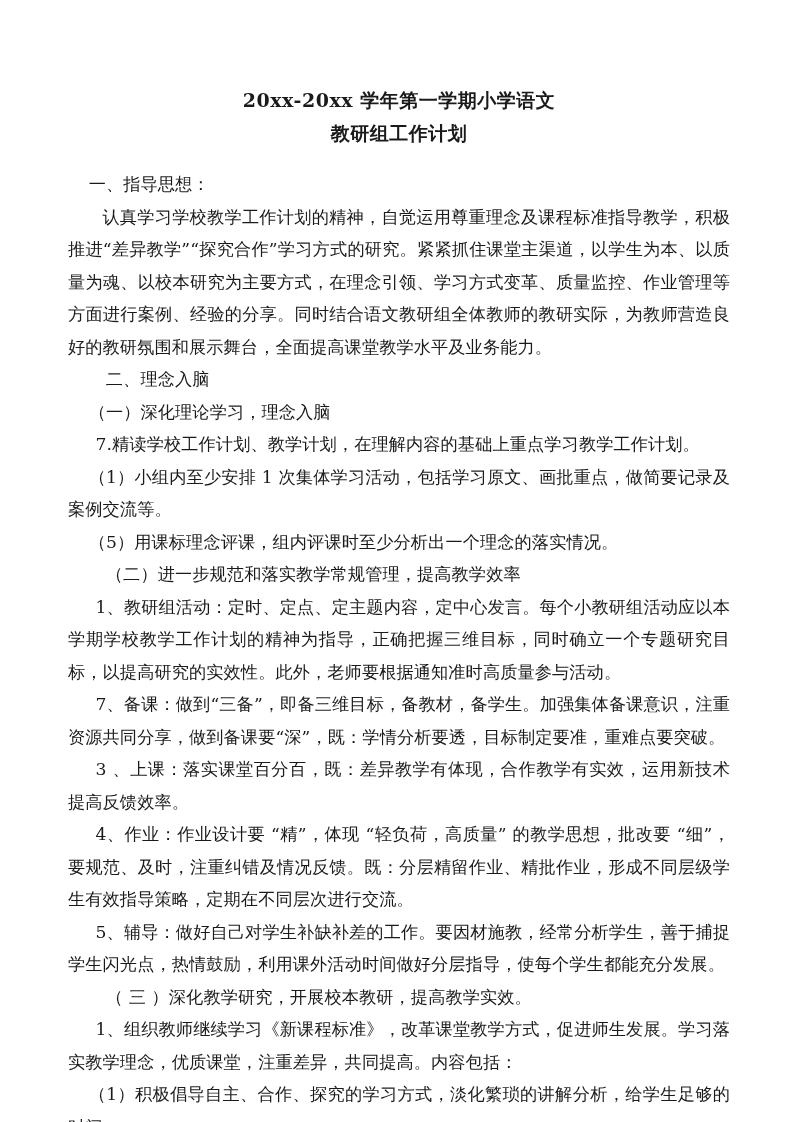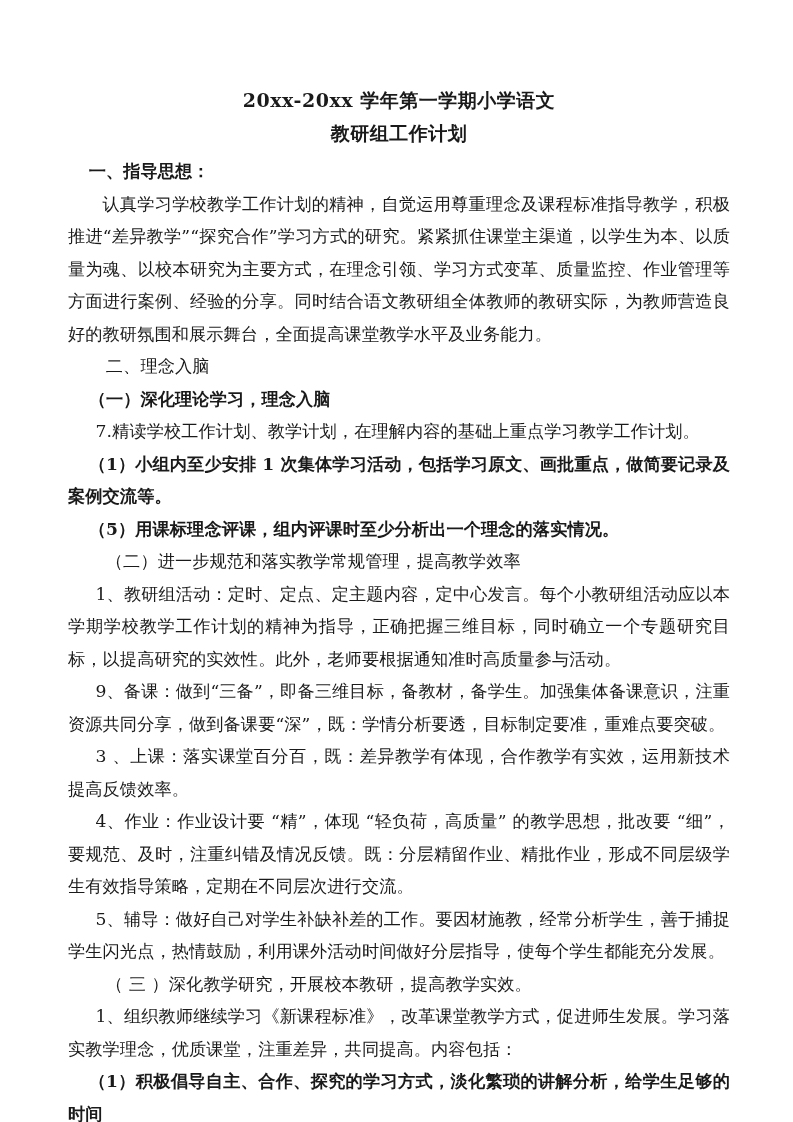--- a/index.html
+++ b/index.html
@@ -28,34 +28,33 @@
   .doc-title {
     text-align: center;
     font-weight: bold;
     font-size: 19px;
     line-height: 32.5px;
     letter-spacing: 0.5px;
     margin: 0;
     white-space: nowrap;
   }
   .doc-title.line2 {
-    margin-bottom: 6px;
+    margin-bottom: 19px;
   }
   p.para {
     margin: 0;
     font-size: 17.2px;
     line-height: 32.5px;
     text-align: justify;
     text-justify: inter-ideograph;
     text-indent: 2em;
     letter-spacing: 0.1px;
   }
   p.para.indent1 {
     text-indent: 1.2em;
-    font-weight: bold;
   }
   p.para.indent-half {
     text-indent: 1.6em;
   }
   p.para.indent-wide {
     text-indent: 2.2em;
   }
 </style>
 </head>
 <body>
@@ -67,21 +66,21 @@
     <div id="paragraph-container">
         <p class="para indent1">一、指导思想：</p>
         <p class="para">认真学习学校教学工作计划的精神，自觉运用尊重理念及课程标准指导教学，积极推进“差异教学”“探究合作”学习方式的研究。紧紧抓住课堂主渠道，以学生为本、以质量为魂、以校本研究为主要方式，在理念引领、学习方式变革、质量监控、作业管理等方面进行案例、经验的分享。同时结合语文教研组全体教师的教研实际，为教师营造良好的教研氛围和展示舞台，全面提高课堂教学水平及业务能力。</p>
         <p class="para indent-wide">二、理念入脑</p>
         <p class="para indent1">（一）深化理论学习，理念入脑</p>
         <p class="para indent-half">7.精读学校工作计划、教学计划，在理解内容的基础上重点学习教学工作计划。</p>
         <p class="para indent1">（1）小组内至少安排 1 次集体学习活动，包括学习原文、画批重点，做简要记录及案例交流等。</p>
         <p class="para indent1">（5）用课标理念评课，组内评课时至少分析出一个理念的落实情况。</p>
         <p class="para indent-wide">（二）进一步规范和落实教学常规管理，提高教学效率</p>
         <p class="para indent-half">1、教研组活动：定时、定点、定主题内容，定中心发言。每个小教研组活动应以本学期学校教学工作计划的精神为指导，正确把握三维目标，同时确立一个专题研究目标，以提高研究的实效性。此外，老师要根据通知准时高质量参与活动。</p>
-        <p class="para indent-half">9、备课：做到“三备”，即备三维目标，备教材，备学生。加强集体备课意识，注重资源共同分享，做到备课要“深”，既：学情分析要透，目标制定要准，重难点要突破。</p>
+        <p class="para indent-half">7、备课：做到“三备”，即备三维目标，备教材，备学生。加强集体备课意识，注重资源共同分享，做到备课要“深”，既：学情分析要透，目标制定要准，重难点要突破。</p>
         <p class="para indent-half">3 、上课：落实课堂百分百，既：差异教学有体现，合作教学有实效，运用新技术提高反馈效率。</p>
         <p class="para indent-half">4、作业：作业设计要 “精”，体现 “轻负荷，高质量” 的教学思想，批改要 “细”，要规范、及时，注重纠错及情况反馈。既：分层精留作业、精批作业，形成不同层级学生有效指导策略，定期在不同层次进行交流。</p>
         <p class="para indent-half">5、辅导：做好自己对学生补缺补差的工作。要因材施教，经常分析学生，善于捕捉学生闪光点，热情鼓励，利用课外活动时间做好分层指导，使每个学生都能充分发展。</p>
         <p class="para indent-wide">（ 三 ）深化教学研究，开展校本教研，提高教学实效。</p>
         <p class="para indent-half">1、组织教师继续学习《新课程标准》，改革课堂教学方式，促进师生发展。学习落实教学理念，优质课堂，注重差异，共同提高。内容包括：</p>
         <p class="para indent1">（1）积极倡导自主、合作、探究的学习方式，淡化繁琐的讲解分析，给学生足够的时间</p>
       </div>
   </div>
 </div>
 

